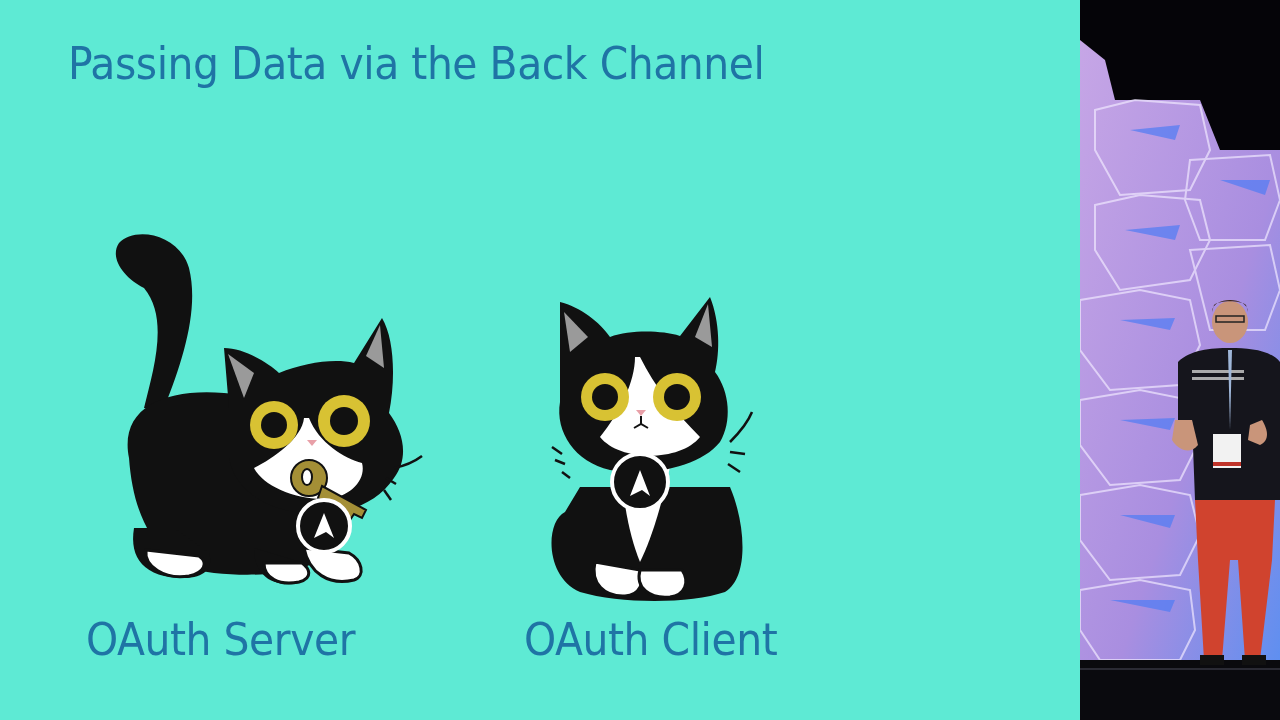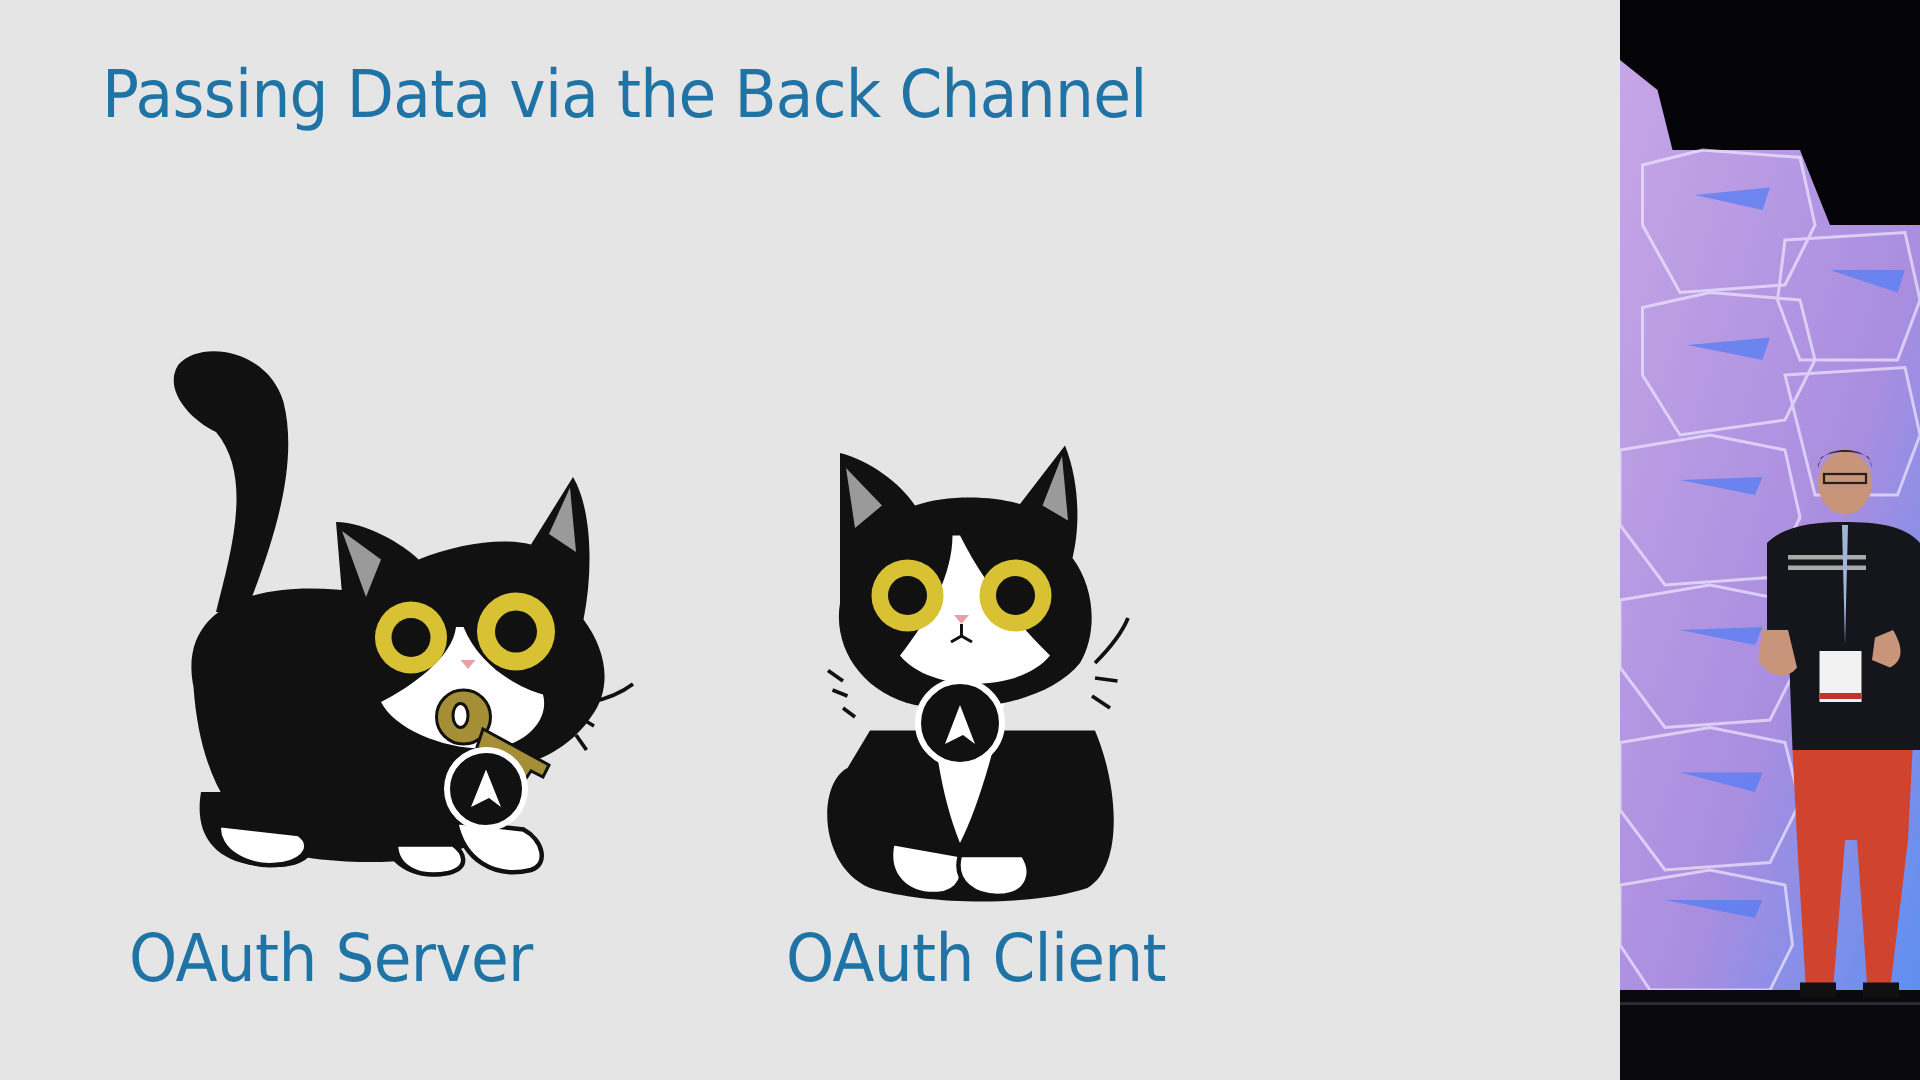--- a/index.html
+++ b/index.html
@@ -3,21 +3,21 @@
   <meta charset="utf-8">
   <style>
     html, body { margin: 0; padding: 0; }
     body {
       width: 1280px; height: 720px; overflow: hidden; position: relative;
       background: #ffffff;
       font-family: "DejaVu Sans", "Liberation Sans", sans-serif;
     }
     .slide {
       position: absolute; left: 0; top: 0; width: 1080px; height: 720px;
-      background: #e5e5e5;
+      background: #5eead4;
     }
     .slide-title {
       position: absolute; left: 68px; top: 38px;
       font-size: 44px; font-weight: normal; letter-spacing: -0.5px;
       color: #1f74a5; white-space: nowrap;
       font-family: "DejaVu Sans", sans-serif;
       transform: scaleX(0.93); transform-origin: left top;
     }
     .caption {
       position: absolute; top: 614px;

